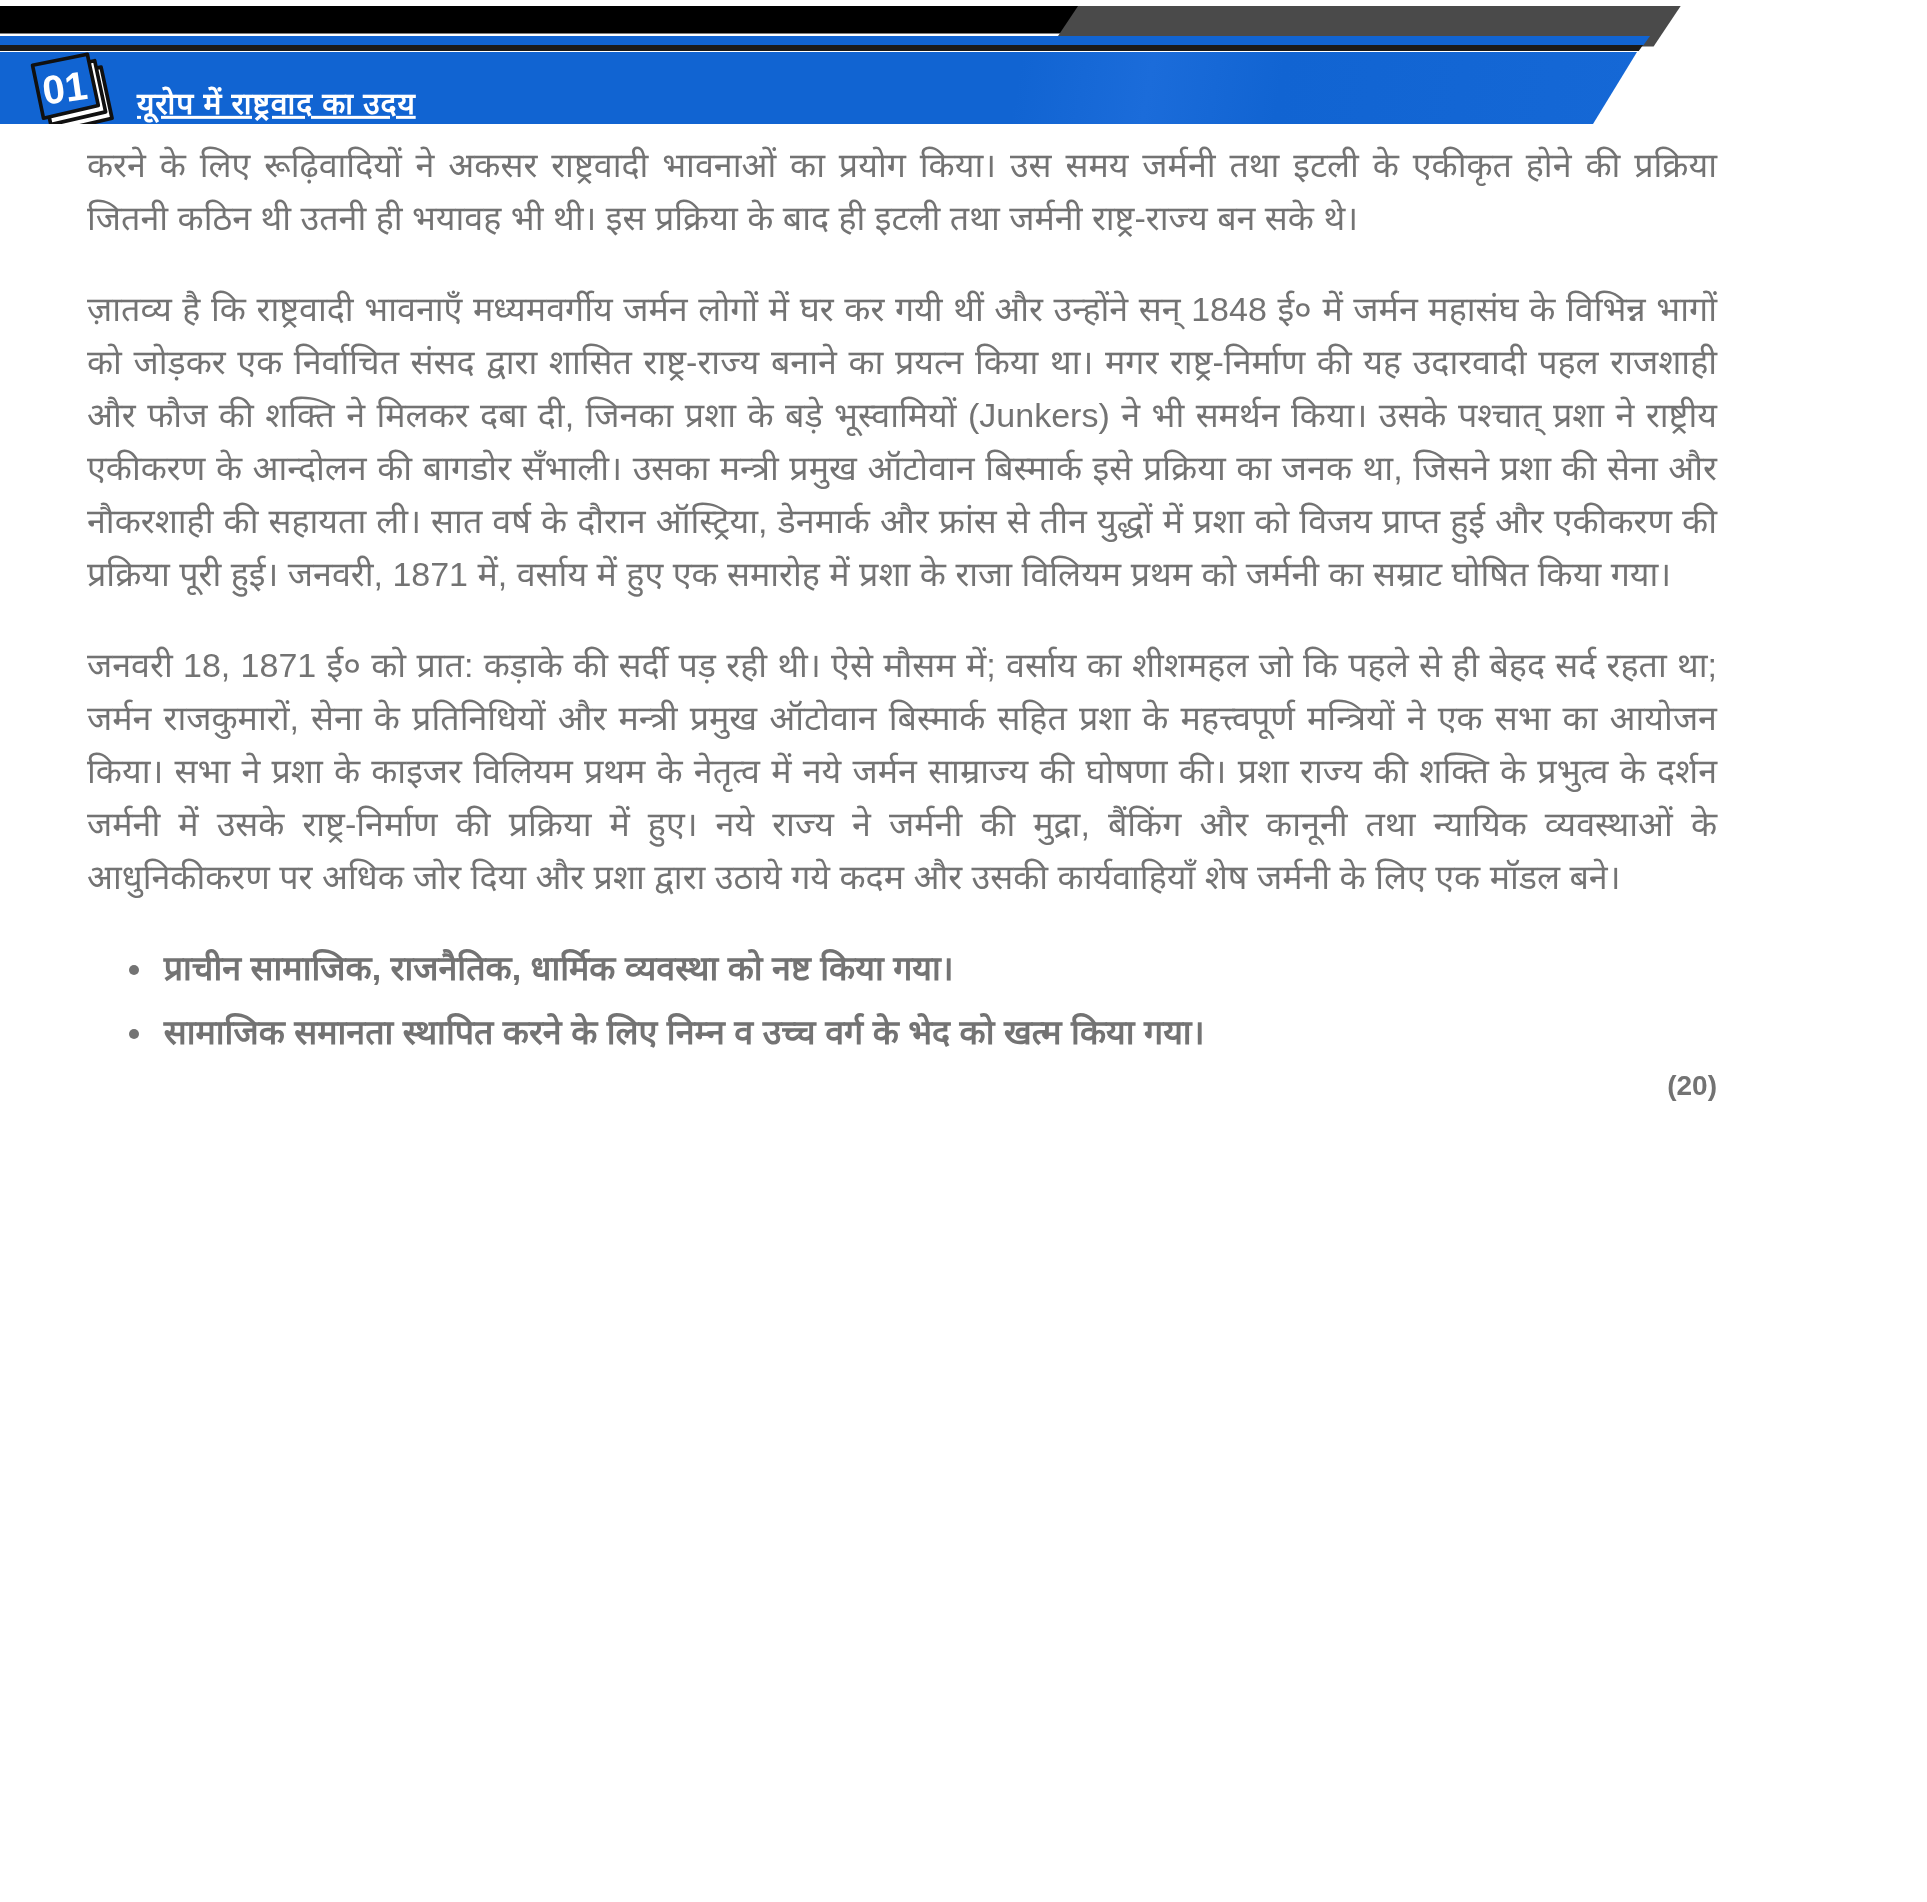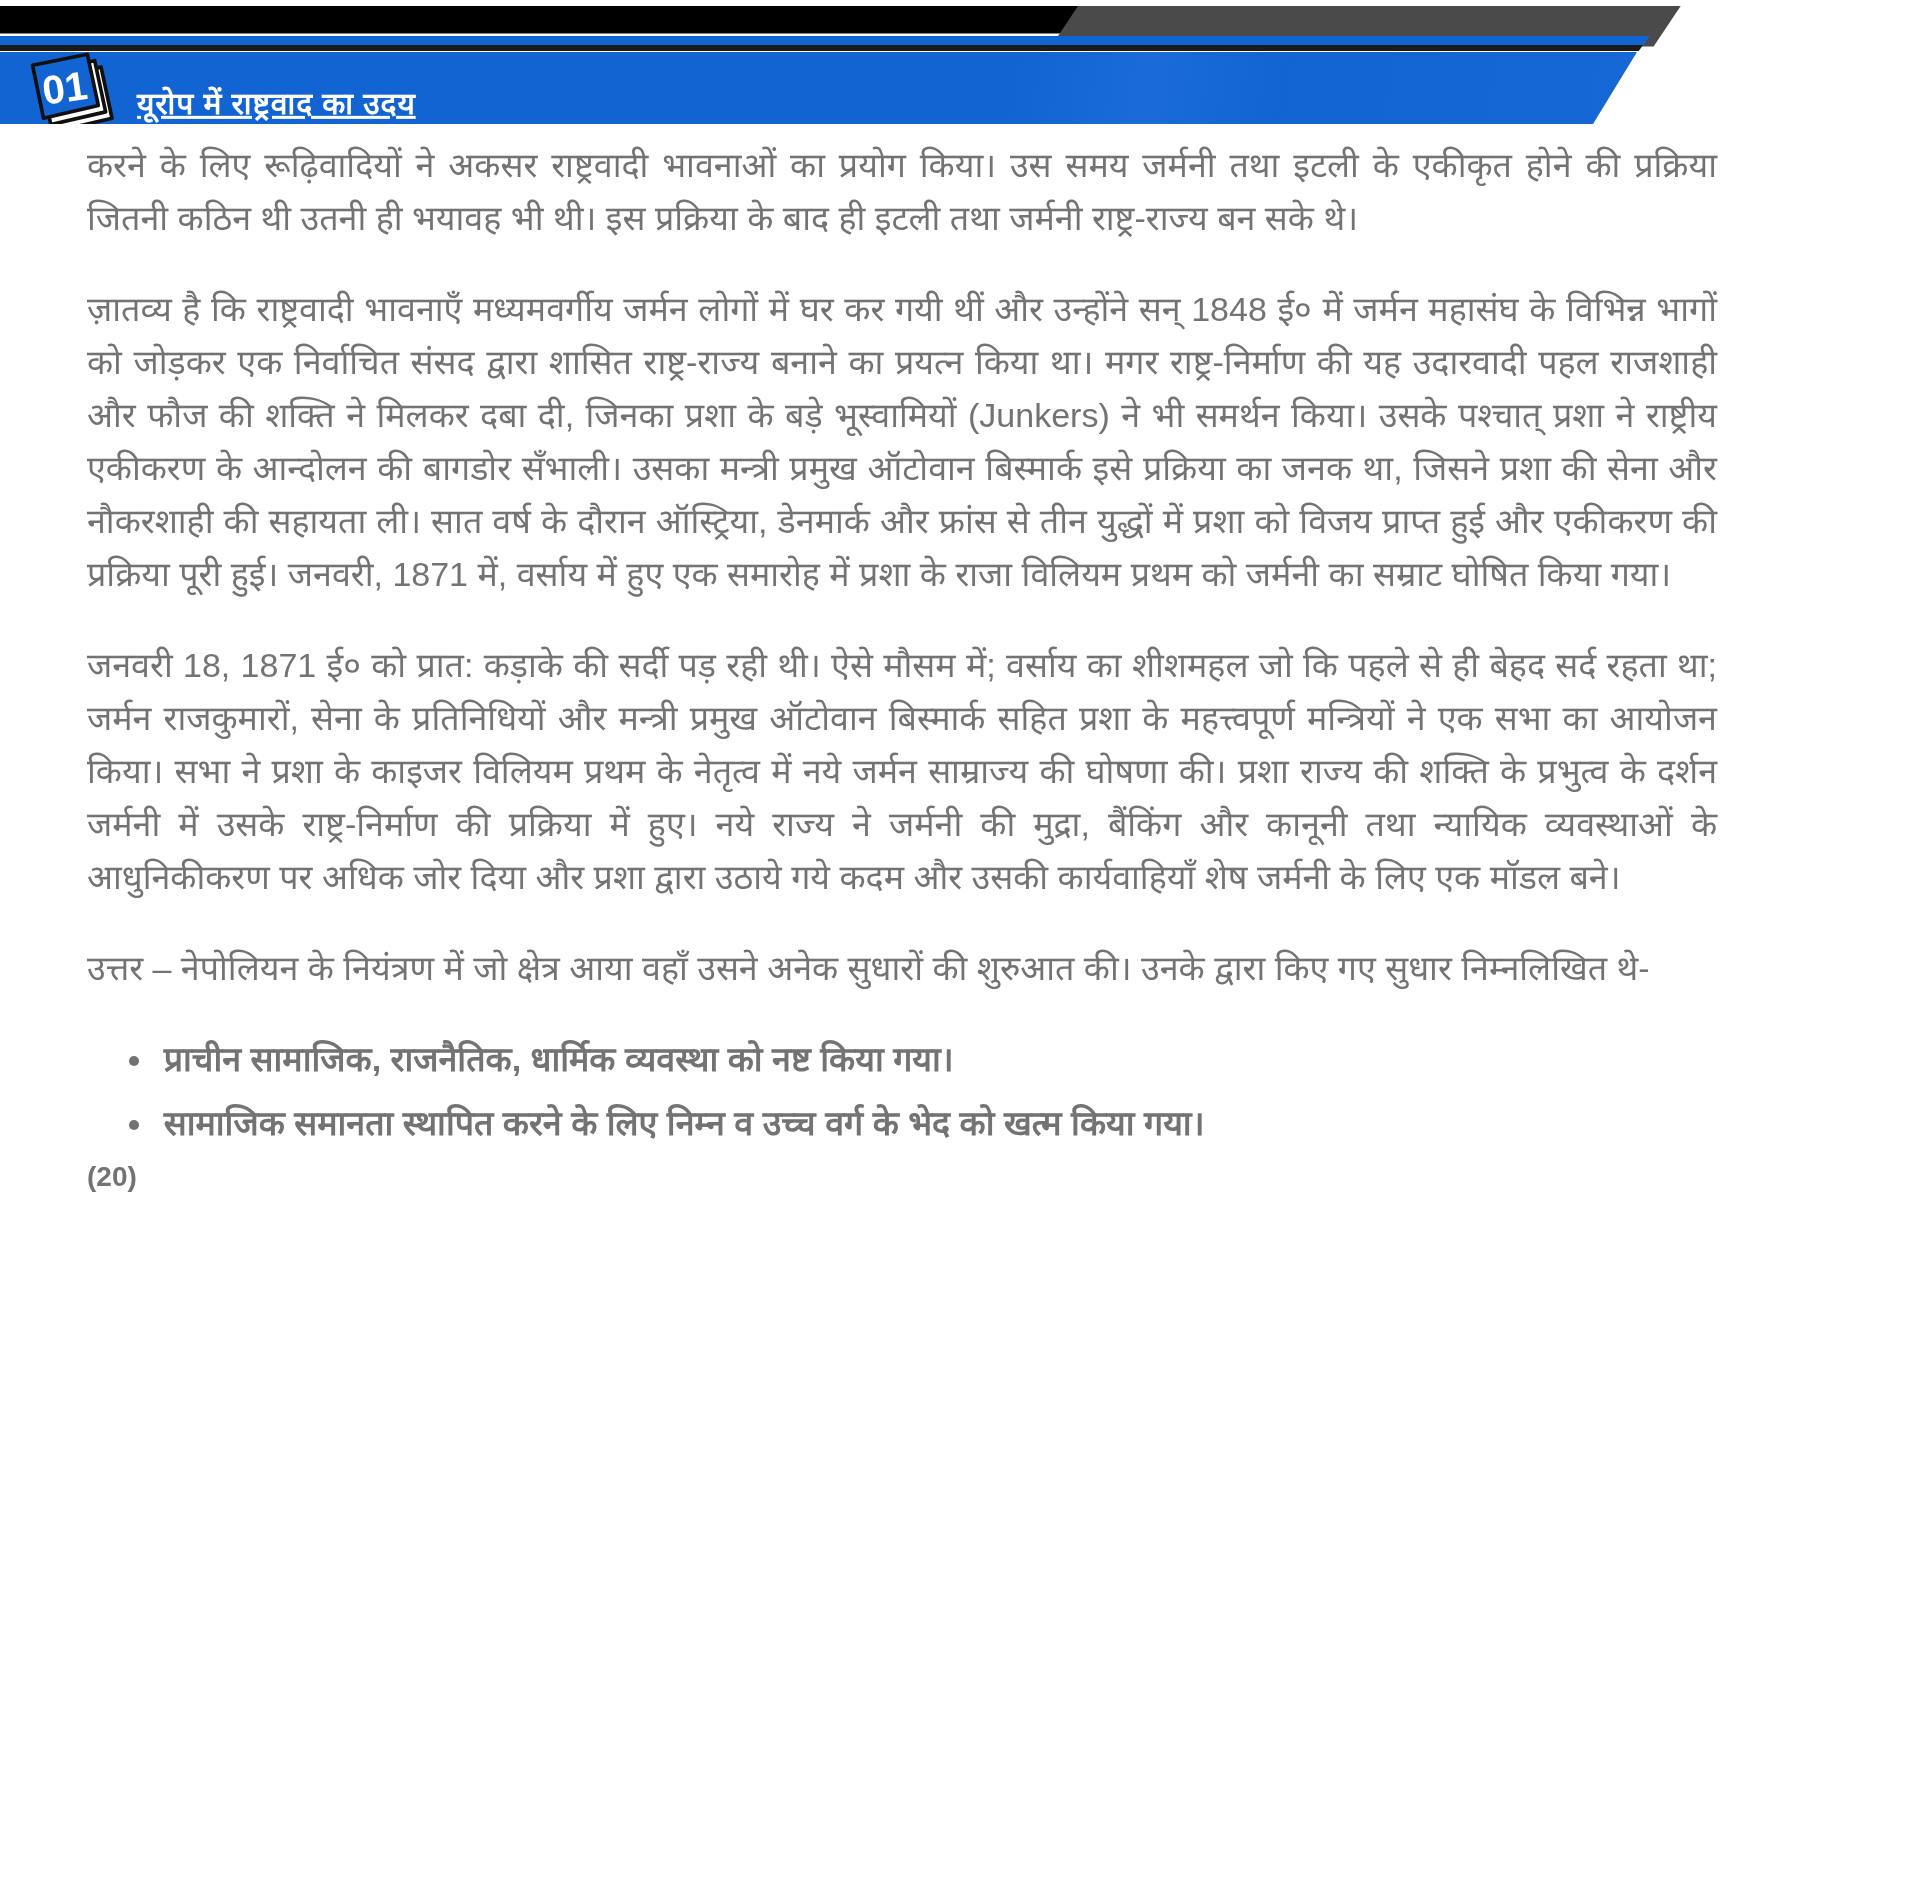--- a/index.html
+++ b/index.html
@@ -67,21 +67,21 @@
     font-weight:bold;
   }
   .reforms li{
     margin:0 0 11px 0;
     padding-left:7.3px;
     font-size:34px;
     line-height:53px;
   }
   .pagenum{
     margin-top:7.3px;
-    text-align:left;
+    text-align:right;
     font-size:28px;
     font-weight:bold;
   }
 </style>
 </head>
 <body>
 
 <div class="page">
 
   <div class="hdr">
@@ -102,21 +102,20 @@
         </svg>
       </div>
       <h1>यूरोप में राष्ट्रवाद का उदय</h1>
     </div>
   </div>
 
   <div class="content">
     <p class="para">करने के लिए रूढ़िवादियों ने अकसर राष्ट्रवादी भावनाओं का प्रयोग किया। उस समय जर्मनी तथा इटली के एकीकृत होने की प्रक्रिया जितनी कठिन थी उतनी ही भयावह भी थी। इस प्रक्रिया के बाद ही इटली तथा जर्मनी राष्ट्र-राज्य बन सके थे।</p>
     <p class="para">ज़ातव्य है कि राष्ट्रवादी भावनाएँ मध्यमवर्गीय जर्मन लोगों में घर कर गयी थीं और उन्होंने सन् 1848 ई० में जर्मन महासंघ के विभिन्न भागों को जोड़कर एक निर्वाचित संसद द्वारा शासित राष्ट्र-राज्य बनाने का प्रयत्न किया था। मगर राष्ट्र-निर्माण की यह उदारवादी पहल राजशाही और फौज की शक्ति ने मिलकर दबा दी, जिनका प्रशा के बड़े भूस्वामियों (Junkers) ने भी समर्थन किया। उसके पश्चात् प्रशा ने राष्ट्रीय एकीकरण के आन्दोलन की बागडोर सँभाली। उसका मन्त्री प्रमुख ऑटोवान बिस्मार्क इसे प्रक्रिया का जनक था, जिसने प्रशा की सेना और नौकरशाही की सहायता ली। सात वर्ष के दौरान ऑस्ट्रिया, डेनमार्क और फ्रांस से तीन युद्धों में प्रशा को विजय प्राप्त हुई और एकीकरण की प्रक्रिया पूरी हुई। जनवरी, 1871 में, वर्साय में हुए एक समारोह में प्रशा के राजा विलियम प्रथम को जर्मनी का सम्राट घोषित किया गया।</p>
     <p class="para">जनवरी 18, 1871 ई० को प्रात: कड़ाके की सर्दी पड़ रही थी। ऐसे मौसम में; वर्साय का शीशमहल जो कि पहले से ही बेहद सर्द रहता था; जर्मन राजकुमारों, सेना के प्रतिनिधियों और मन्त्री प्रमुख ऑटोवान बिस्मार्क सहित प्रशा के महत्त्वपूर्ण मन्त्रियों ने एक सभा का आयोजन किया। सभा ने प्रशा के काइजर विलियम प्रथम के नेतृत्व में नये जर्मन साम्राज्य की घोषणा की। प्रशा राज्य की शक्ति के प्रभुत्व के दर्शन जर्मनी में उसके राष्ट्र-निर्माण की प्रक्रिया में हुए। नये राज्य ने जर्मनी की मुद्रा, बैंकिंग और कानूनी तथा न्यायिक व्यवस्थाओं के आधुनिकीकरण पर अधिक जोर दिया और प्रशा द्वारा उठाये गये कदम और उसकी कार्यवाहियाँ शेष जर्मनी के लिए एक मॉडल बने।</p>
-    <p class="para">उत्तर – नेपोलियन के नियंत्रण में जो क्षेत्र आया वहाँ उसने अनेक सुधारों की शुरुआत की। उनके द्वारा किए गए सुधार निम्नलिखित थे-</p>
 
     <ul class="reforms">
       <li>प्राचीन सामाजिक, राजनैतिक, धार्मिक व्यवस्था को नष्ट किया गया।</li>
       <li>सामाजिक समानता स्थापित करने के लिए निम्न व उच्च वर्ग के भेद को खत्म किया गया।</li>
     </ul>
 
     <div class="pagenum">(20)</div>
   </div>
 
 </div>

